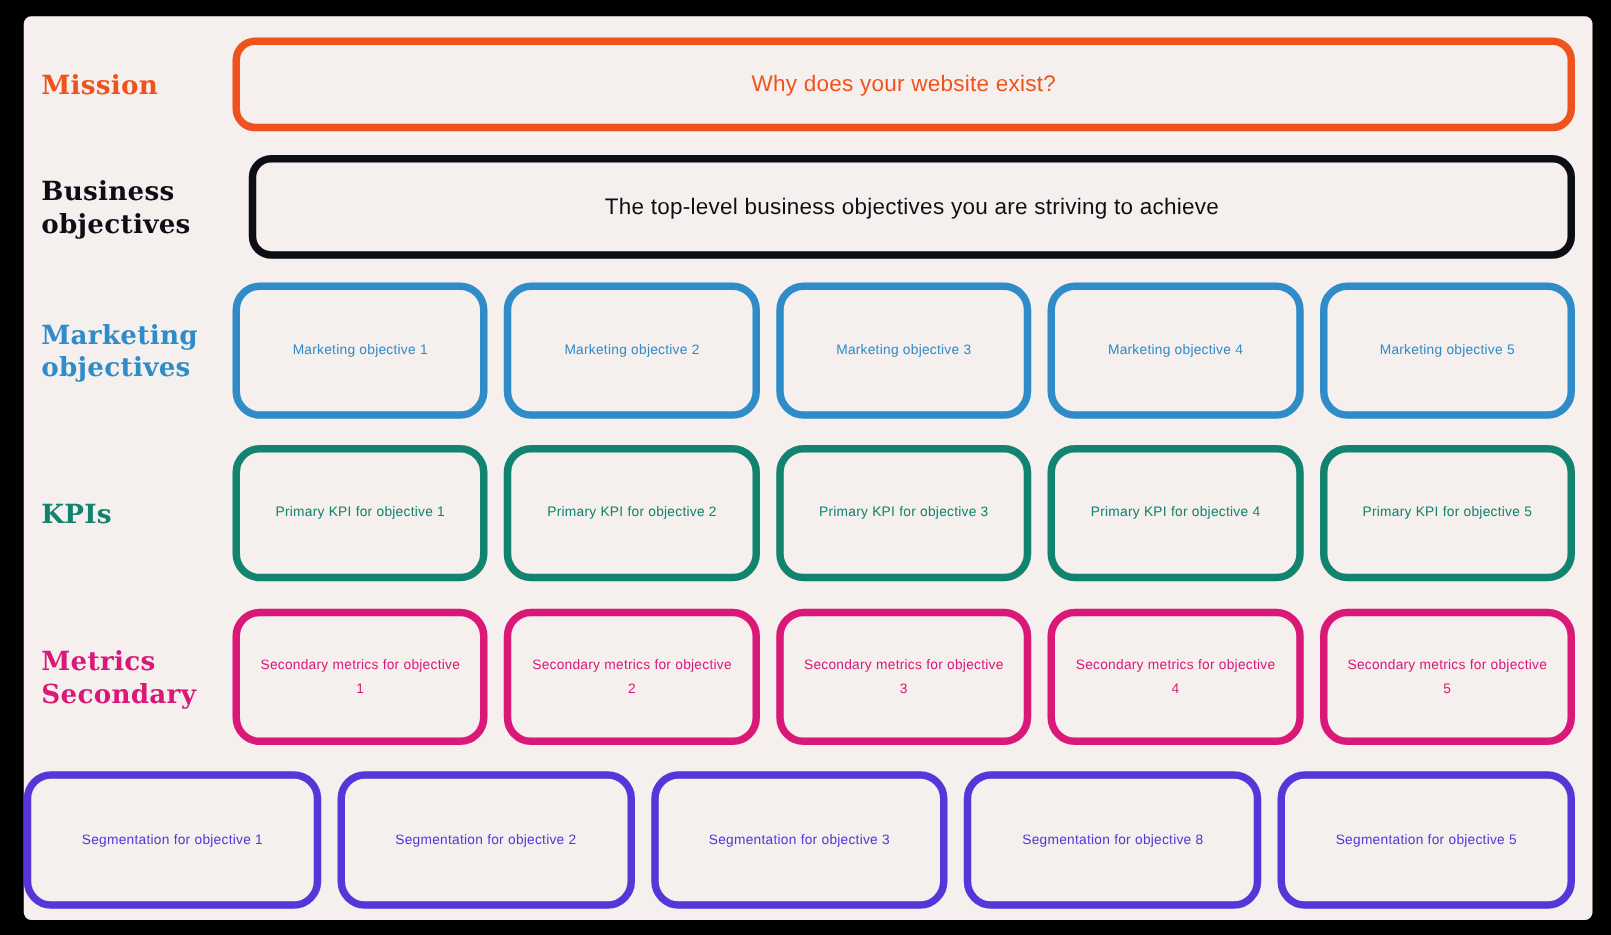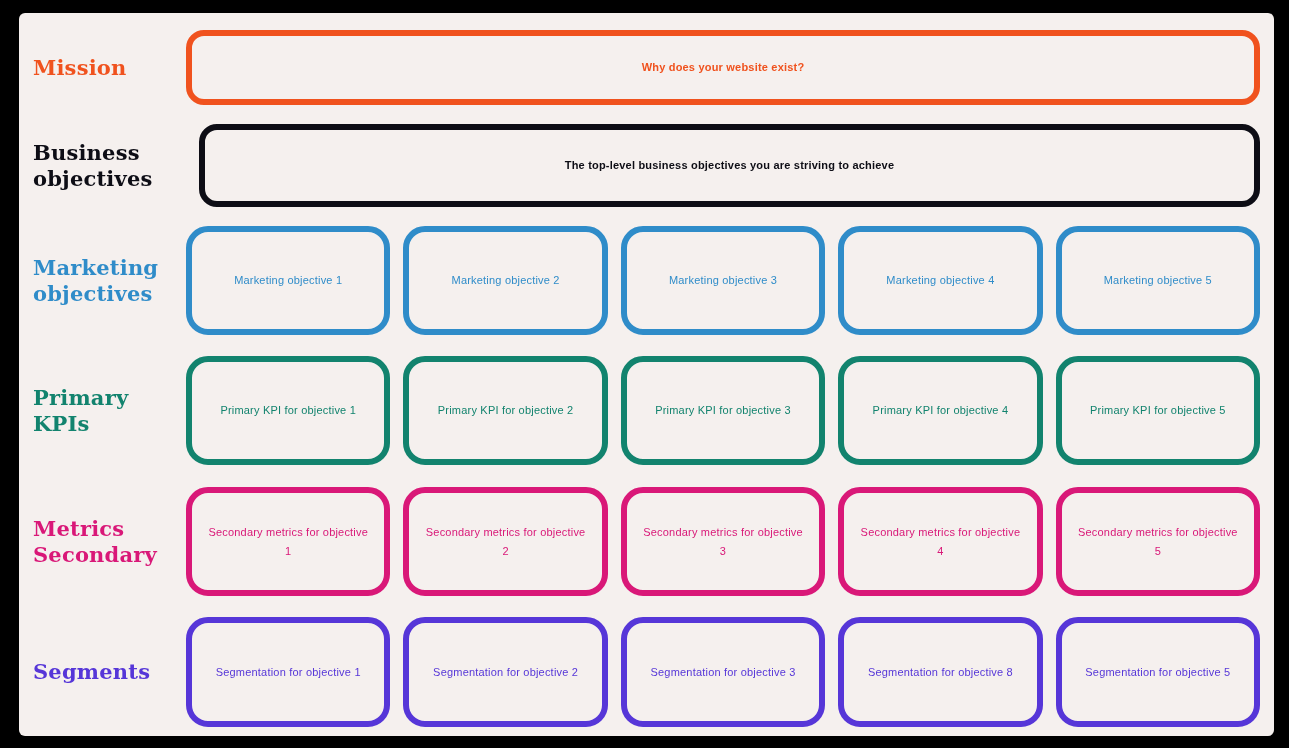--- a/index.html
+++ b/index.html
@@ -73,23 +73,22 @@
     color: var(--c);
     background: transparent;
     flex: 1;
     padding: 0 15px;
     font-size: 11px;
     line-height: 19px;
     letter-spacing: 0.2px;
   }
   .box.single {
     border-radius: 18px;
-    font-size: 11px;
+    font-size: 18px;
     padding: 0 40px;
-    font-weight: bold;
   }
 </style>
 </head>
 <body>
 
 <div class="frame">
   <div class="canvas">
 
     <div class="row r1" style="--c: #F0521E;">
       <div class="label">
@@ -134,21 +133,20 @@
             <span>Marketing objective 4</span>
           </div>
         <div class="box">
             <span>Marketing objective 5</span>
           </div>
       </div>
     </div>
 
     <div class="row r4" style="--c: #12836E;">
       <div class="label">
-        <span>Primary</span>
         <span>KPIs</span>
       </div>
       <div class="content">
         <div class="box">
             <span>Primary KPI for objective 1</span>
           </div>
         <div class="box">
             <span>Primary KPI for objective 2</span>
           </div>
         <div class="box">
@@ -181,24 +179,20 @@
         <div class="box">
             <span>Secondary metrics for objective 4</span>
           </div>
         <div class="box">
             <span>Secondary metrics for objective 5</span>
           </div>
       </div>
     </div>
 
     <div class="row r6" style="--c: #5636D8;">
-      <div class="label">
-        <span>Segments</span>
-        <span></span>
-      </div>
       <div class="content">
         <div class="box">
             <span>Segmentation for objective 1</span>
           </div>
         <div class="box">
             <span>Segmentation for objective 2</span>
           </div>
         <div class="box">
             <span>Segmentation for objective 3</span>
           </div>

